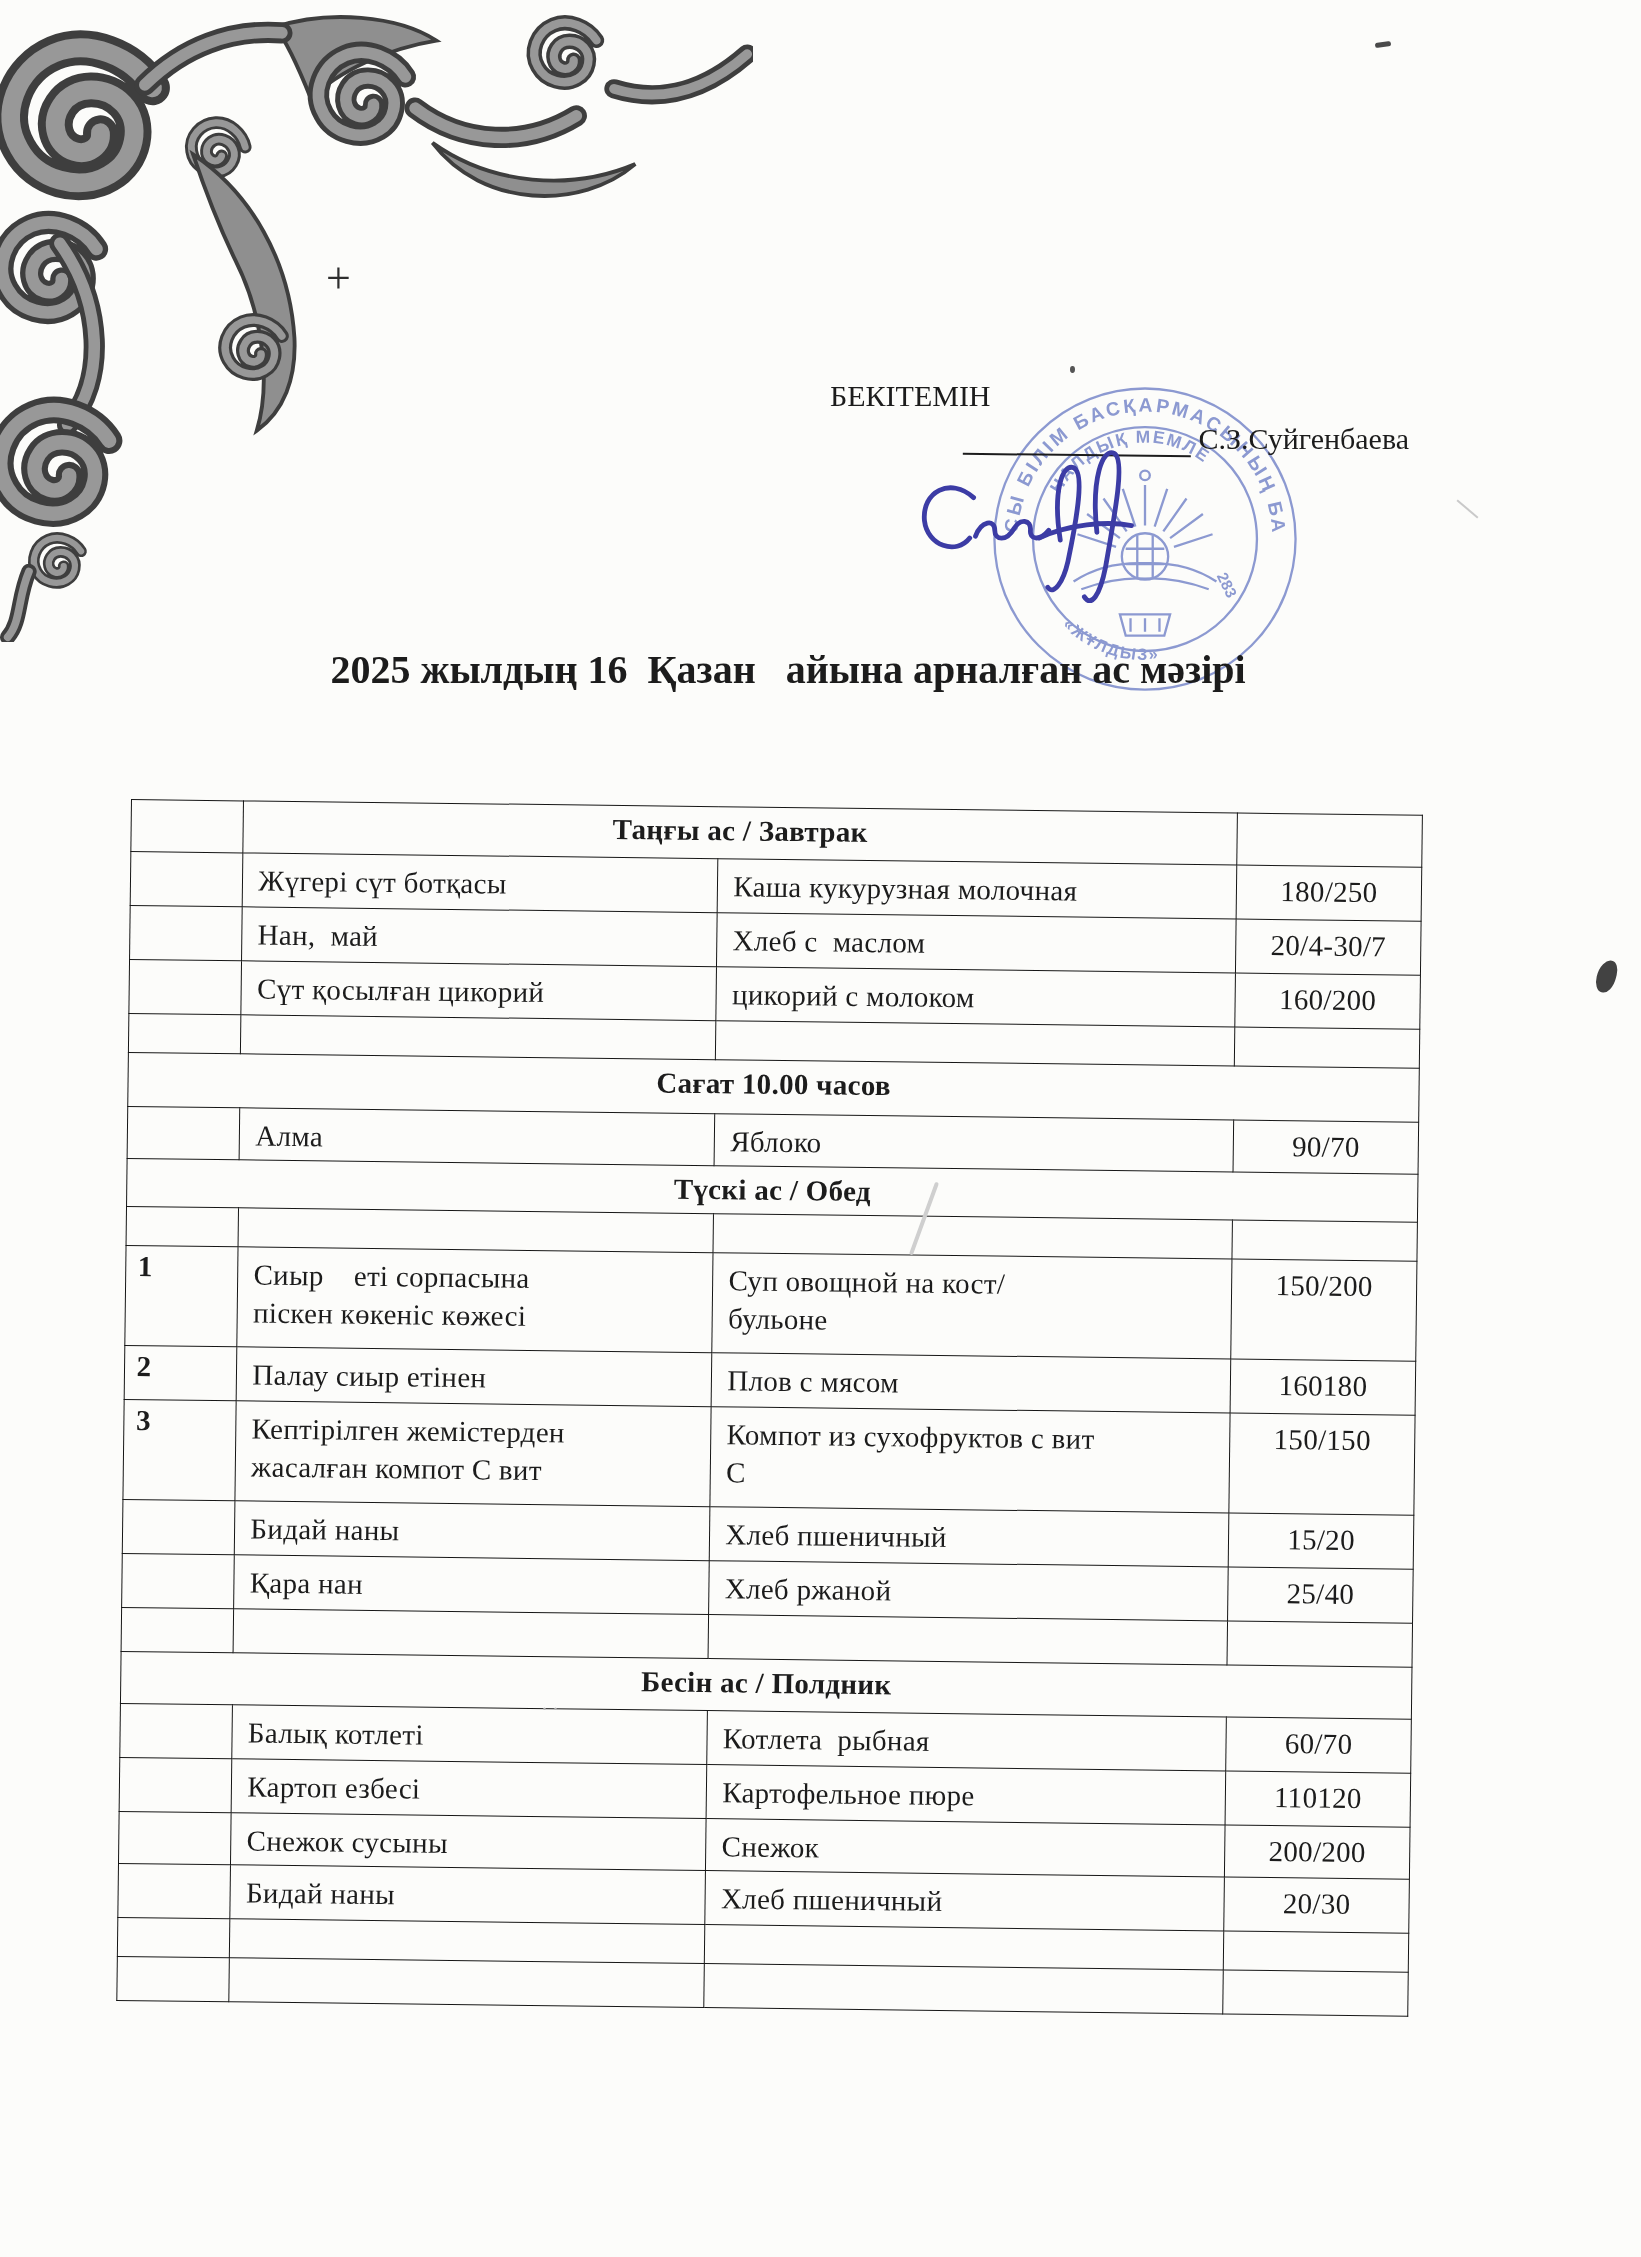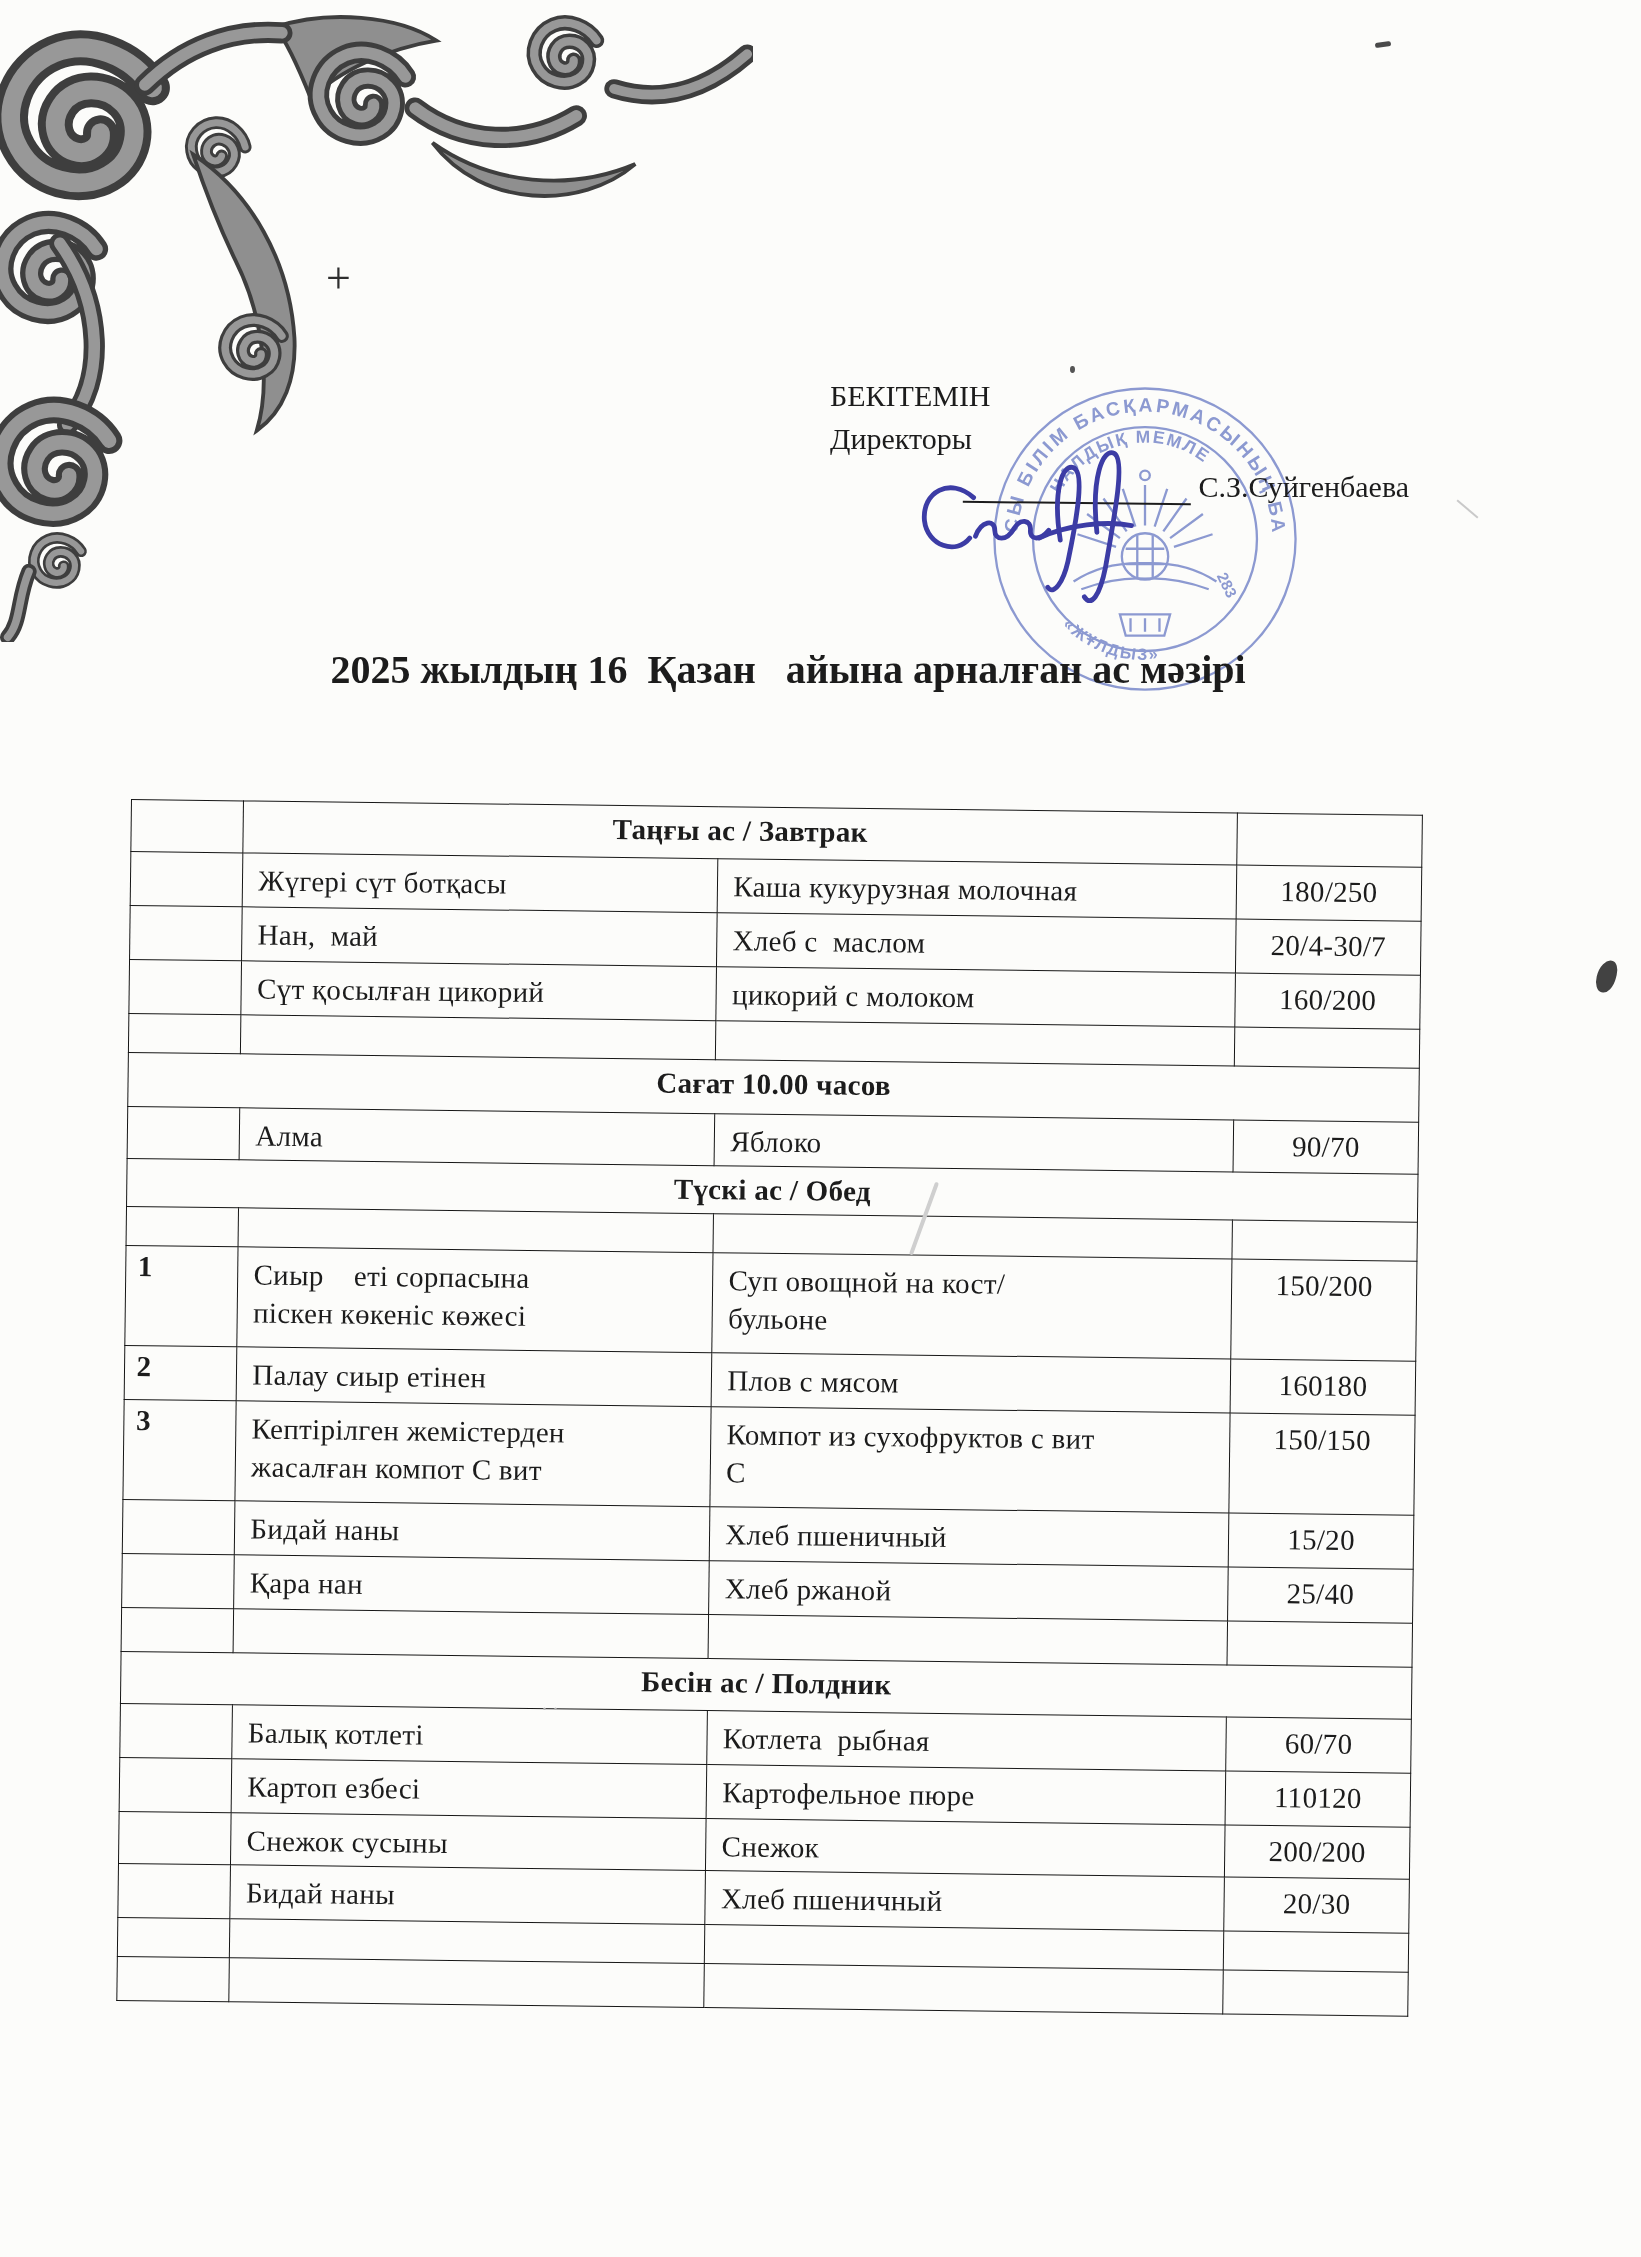--- a/index.html
+++ b/index.html
@@ -125,21 +125,20 @@
     <path class="st-ln" d="M178,156 L178,114 M188,157 L201,118 M168,157 L155,118 M197,162 L221,128 M159,162 L135,128 M204,169 L238,144 M152,169 L118,144 M208,178 L248,165 M148,178 L108,165"></path>
     <circle class="st-ln" cx="178" cy="104" r="5"></circle>
     <path class="st-ln" d="M104,214 C128,198 152,194 178,195 M252,214 C228,198 204,194 178,195"></path>
     <path class="st-ln" d="M112,222 C140,212 160,210 178,211 M244,222 C216,212 196,210 178,211"></path>
     <path class="st-ln" d="M152,248 h52 l-6,22 h-40 Z M163,252 v14 M178,252 v14 M193,252 v14"></path>
   </g>
 </svg>
 
 <div class="abs approval">
   <div class="l1">БЕКІТЕМІН</div>
-  <div class="l3">Директоры</div>
   <div class="l4">
     <span class="sig-line"></span>
     <span>С.З.Суйгенбаева</span>
   </div>
 </div>
 
 <svg class="abs signature" width="241" height="183" viewBox="0 0 250 190">
   <path class="sg" d="M68,64 C44,42 14,58 17,88 C20,114 50,124 64,106"></path>
   <path class="sg" d="M70,104 C76,88 90,86 90,98 C90,108 102,110 110,96 C116,86 128,86 127,98 C126,107 136,110 146,98"></path>
   <path class="sg" d="M158,108 C150,58 160,28 172,33 C183,38 176,82 166,130 C161,152 151,166 145,157"></path>

